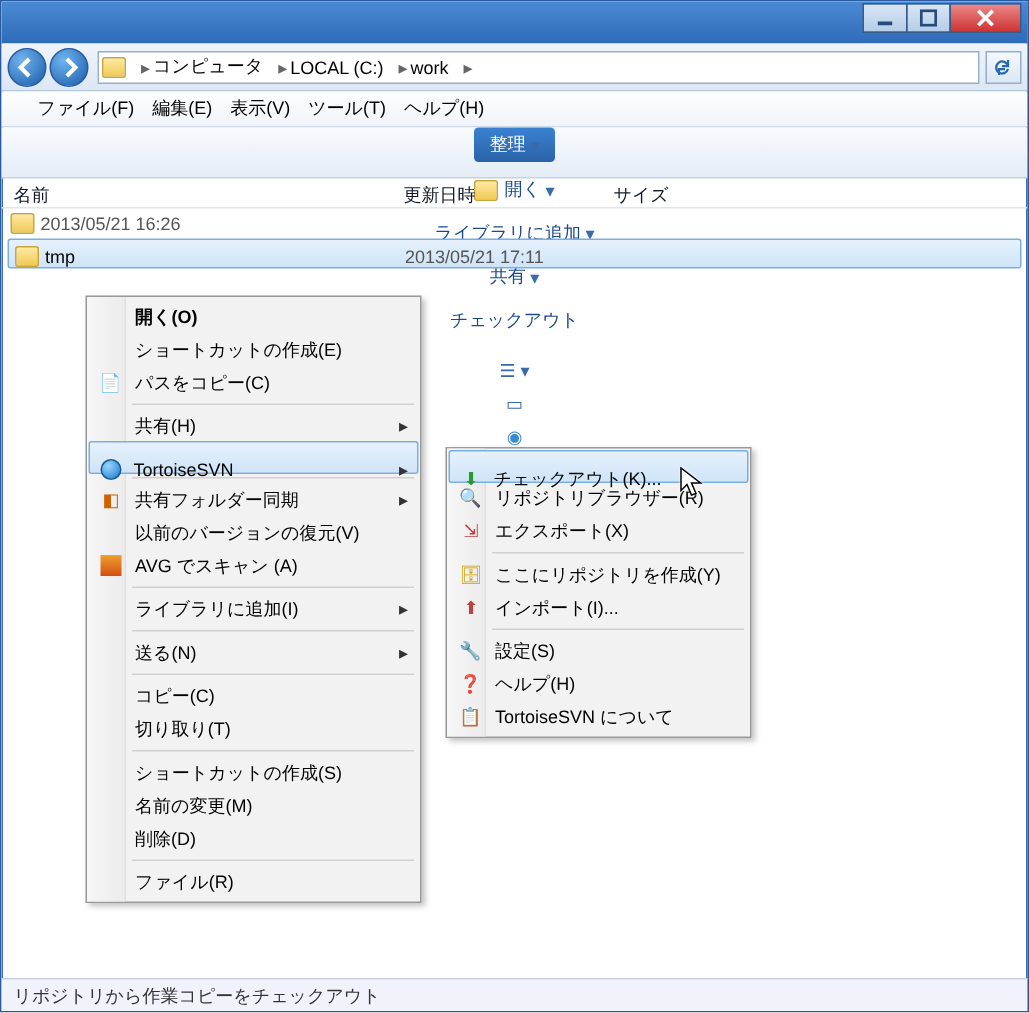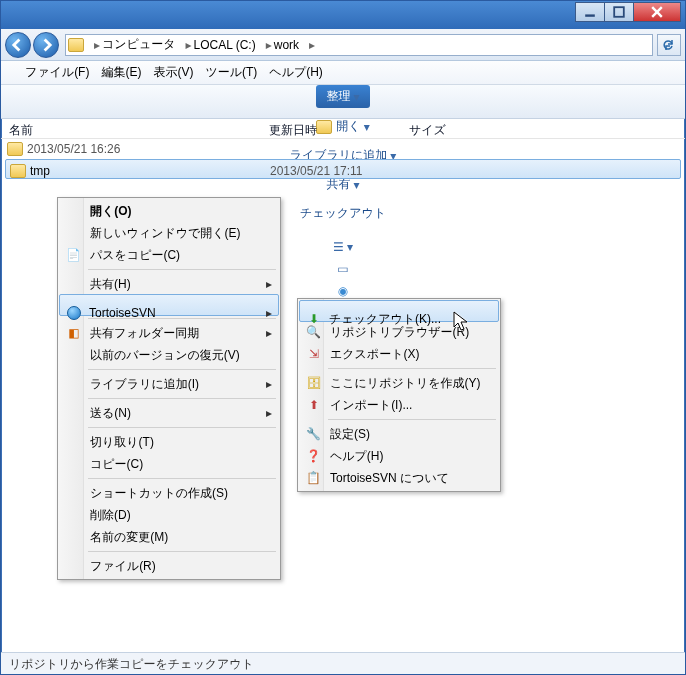--- a/index.html
+++ b/index.html
@@ -173,21 +173,21 @@
     </div>
   </div>
 
   <div class="ctxmenu" style="left:56px;top:196px;width:224px;">
     <div class="iconstrip"></div>
     <div class="rows">
       <div class="row">
           <b>開く(O)</b>
         </div>
       <div class="row">
-          <span>新しいウィンドウで開く(E)</span>
+          <span>ショートカットの作成(E)</span>
         </div>
       <div class="row">
           <span class="ricon">📄</span>
           <span>パスをコピー(C)</span>
         </div>
       <div class="msep"></div>
       <div class="row">
           <span>共有(H)</span>
           <span class="subarrow">▸</span>
         </div>
@@ -200,46 +200,52 @@
         </div>
       <div class="msep"></div>
       <div class="row">
           <span class="ricon" style="color:#d06000">◧</span>
           <span>共有フォルダー同期</span>
           <span class="subarrow">▸</span>
         </div>
       <div class="row">
           <span>以前のバージョンの復元(V)</span>
         </div>
+      <div class="row">
+          <span class="ricon">
+            <span class="avg-icon"></span>
+          </span>
+          <span>AVG でスキャン (A)</span>
+        </div>
       <div class="msep"></div>
       <div class="row">
           <span>ライブラリに追加(I)</span>
           <span class="subarrow">▸</span>
         </div>
       <div class="msep"></div>
       <div class="row">
           <span>送る(N)</span>
           <span class="subarrow">▸</span>
         </div>
       <div class="msep"></div>
       <div class="row">
+          <span>コピー(C)</span>
+        </div>
+      <div class="row">
           <span>切り取り(T)</span>
         </div>
-      <div class="row">
-          <span>コピー(C)</span>
-        </div>
       <div class="msep"></div>
       <div class="row">
           <span>ショートカットの作成(S)</span>
         </div>
       <div class="row">
+          <span>名前の変更(M)</span>
+        </div>
+      <div class="row">
           <span>削除(D)</span>
-        </div>
-      <div class="row">
-          <span>名前の変更(M)</span>
         </div>
       <div class="msep"></div>
       <div class="row">
           <span>ファイル(R)</span>
         </div>
     </div>
   </div>
 
   <div class="ctxmenu" style="left:296px;top:297px;width:204px;">
     <div class="iconstrip"></div>

